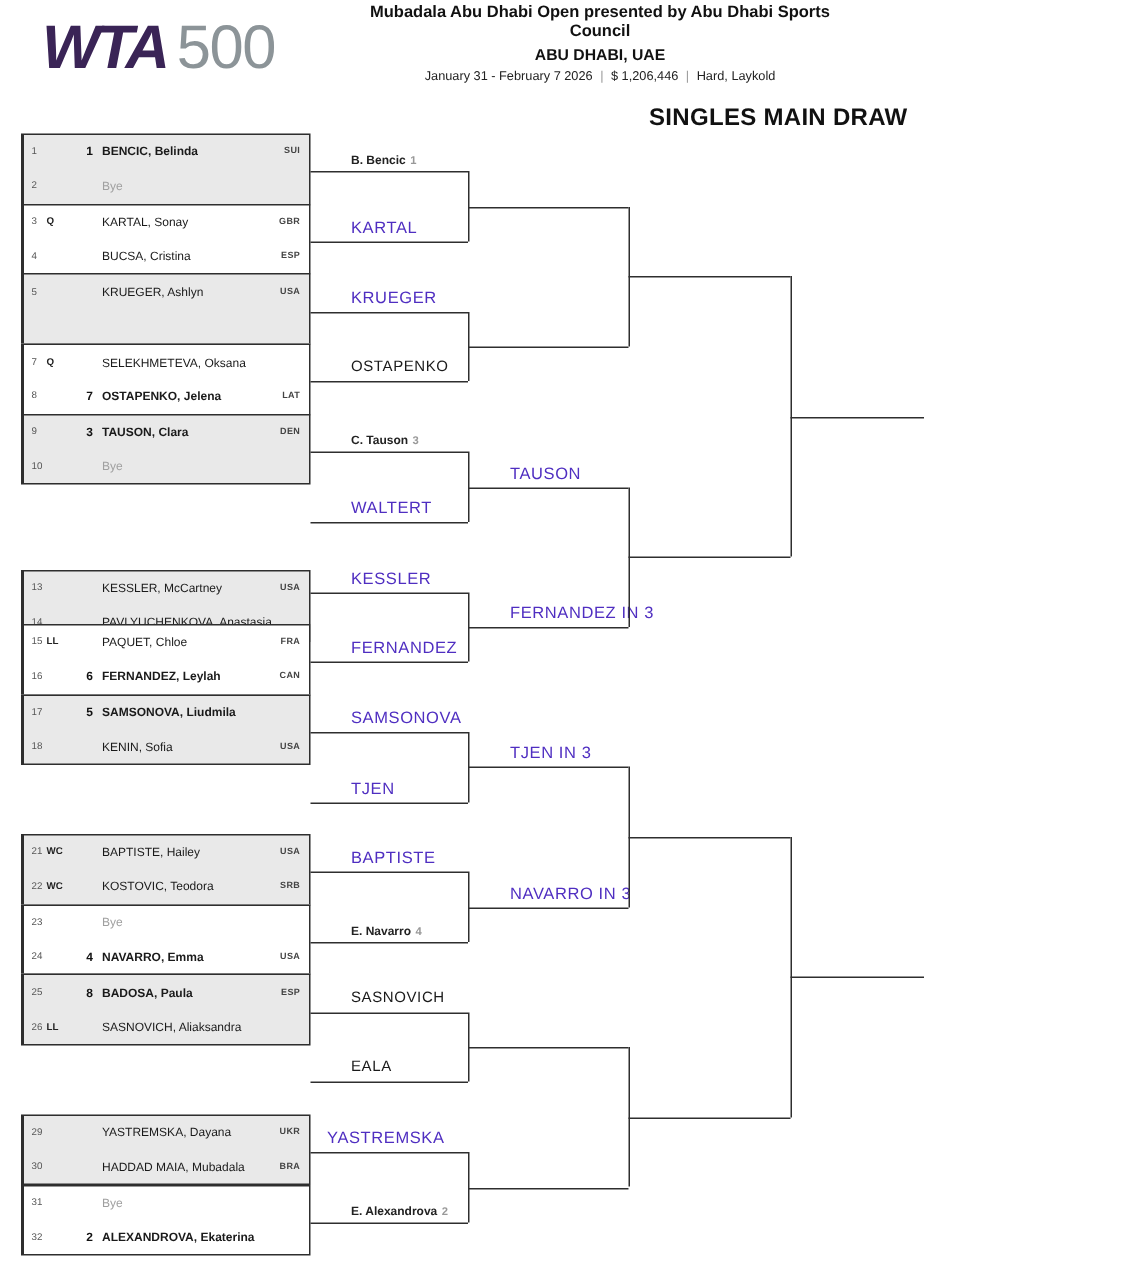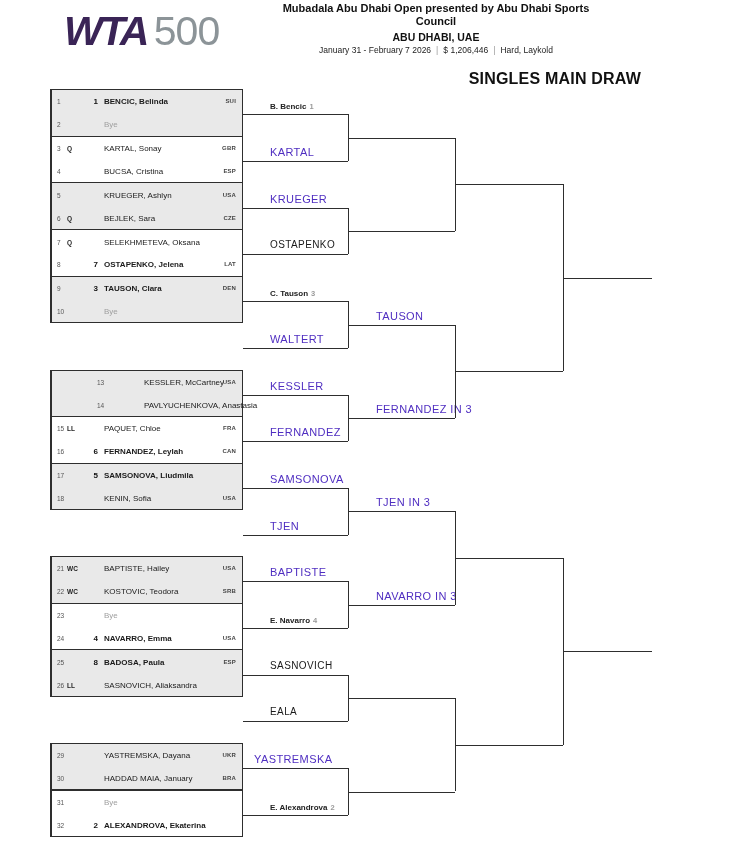--- a/index.html
+++ b/index.html
@@ -2,21 +2,21 @@
 <html style="--link_purple: #4F2EC1; --wta_purple: #3A2456; --tier_gray: #8C9498; --line: #2E2E2E; --row_alt: #E9E9E9; --bye: #A0A0A0; --badge_navy: #16323F; --badge_teal: #4FC2B8; --logo_gray: #9AA3A8;"><head>
 <meta charset="utf-8">
 <style>
   :root{
     --link_purple:#4F2EC1; --wta_purple:#3A2456; --tier_gray:#8C9498;
     --line:#2E2E2E; --row_alt:#E9E9E9; --bye:#A0A0A0;
     --badge_navy:#16323F; --badge_teal:#4FC2B8; --logo_gray:#9AA3A8;
   }
   html,body{margin:0;padding:0;background:#fff;}
   #page{position:relative;width:616px;height:843px;background:#fff;overflow:hidden;
-        font-family:"Liberation Sans", sans-serif;margin-left:36px;}
+        font-family:"Liberation Sans", sans-serif;}
 
   
   #wta-logo{position:absolute;left:28px;top:8px;white-space:nowrap;}
   #wta-word{font-style:italic;font-weight:900;font-size:41px;letter-spacing:-2.5px;color:var(--wta_purple);}
   #wta-tier{font-style:normal;font-weight:400;font-size:41px;color:var(--tier_gray);margin-left:7px;letter-spacing:-1px;}
 
   .title-block{position:absolute;left:190px;width:420px;text-align:center;color:#111;}
   #title1{top:2px;font-size:11px;font-weight:bold;line-height:13px;}
   #location{top:31px;font-size:10.5px;font-weight:bold;}
   #dateline{top:45px;font-size:8.5px;color:#222;}
@@ -121,26 +121,20 @@
         <span class="pname">BUCSA, Cristina</span>
         <span class="ctry">ESP</span>
       </div>
     </div>
     <div class="pair alt" style="top: 182.4px;">
       <div class="prow">
         <span class="pos">5</span>
         <span class="pname">KRUEGER, Ashlyn</span>
         <span class="ctry">USA</span>
       </div>
-      <div class="prow">
-        <span class="pos">6</span>
-        <span class="tag">Q</span>
-        <span class="pname">BEJLEK, Sara</span>
-        <span class="ctry">CZE</span>
-      </div>
     </div>
     <div class="pair" style="top: 229.1px;">
       <div class="prow">
         <span class="pos">7</span>
         <span class="tag">Q</span>
         <span class="pname">SELEKHMETEVA, Oksana</span>
       </div>
       <div class="prow">
         <span class="pos">8</span>
         <span class="seedcell">7</span>
@@ -153,21 +147,21 @@
         <span class="pos">9</span>
         <span class="seedcell">3</span>
         <span class="pname bold">TAUSON, Clara</span>
         <span class="ctry">DEN</span>
       </div>
       <div class="prow">
         <span class="pos">10</span>
         <span class="pname bye">Bye</span>
       </div>
     </div>
-    <div class="pair alt" style="top: 370px; padding-left: 40px;">
+    <div class="pair alt" style="top: 380px;">
       <div class="prow">
         <span class="pos">13</span>
         <span class="pname">KESSLER, McCartney</span>
         <span class="ctry">USA</span>
       </div>
       <div class="prow">
         <span class="pos">14</span>
         <span class="pname">PAVLYUCHENKOVA, Anastasia</span>
       </div>
     </div>
@@ -237,21 +231,21 @@
       </div>
     </div>
     <div class="pair alt" style="top: 742.8px;">
       <div class="prow">
         <span class="pos">29</span>
         <span class="pname">YASTREMSKA, Dayana</span>
         <span class="ctry">UKR</span>
       </div>
       <div class="prow">
         <span class="pos">30</span>
-        <span class="pname">HADDAD MAIA, January</span>
+        <span class="pname">HADDAD MAIA, Mubadala</span>
         <span class="ctry">BRA</span>
       </div>
     </div>
     <div class="pair" style="top: 789.5px;">
       <div class="prow">
         <span class="pos">31</span>
         <span class="pname bye">Bye</span>
       </div>
       <div class="prow">
         <span class="pos">32</span>

